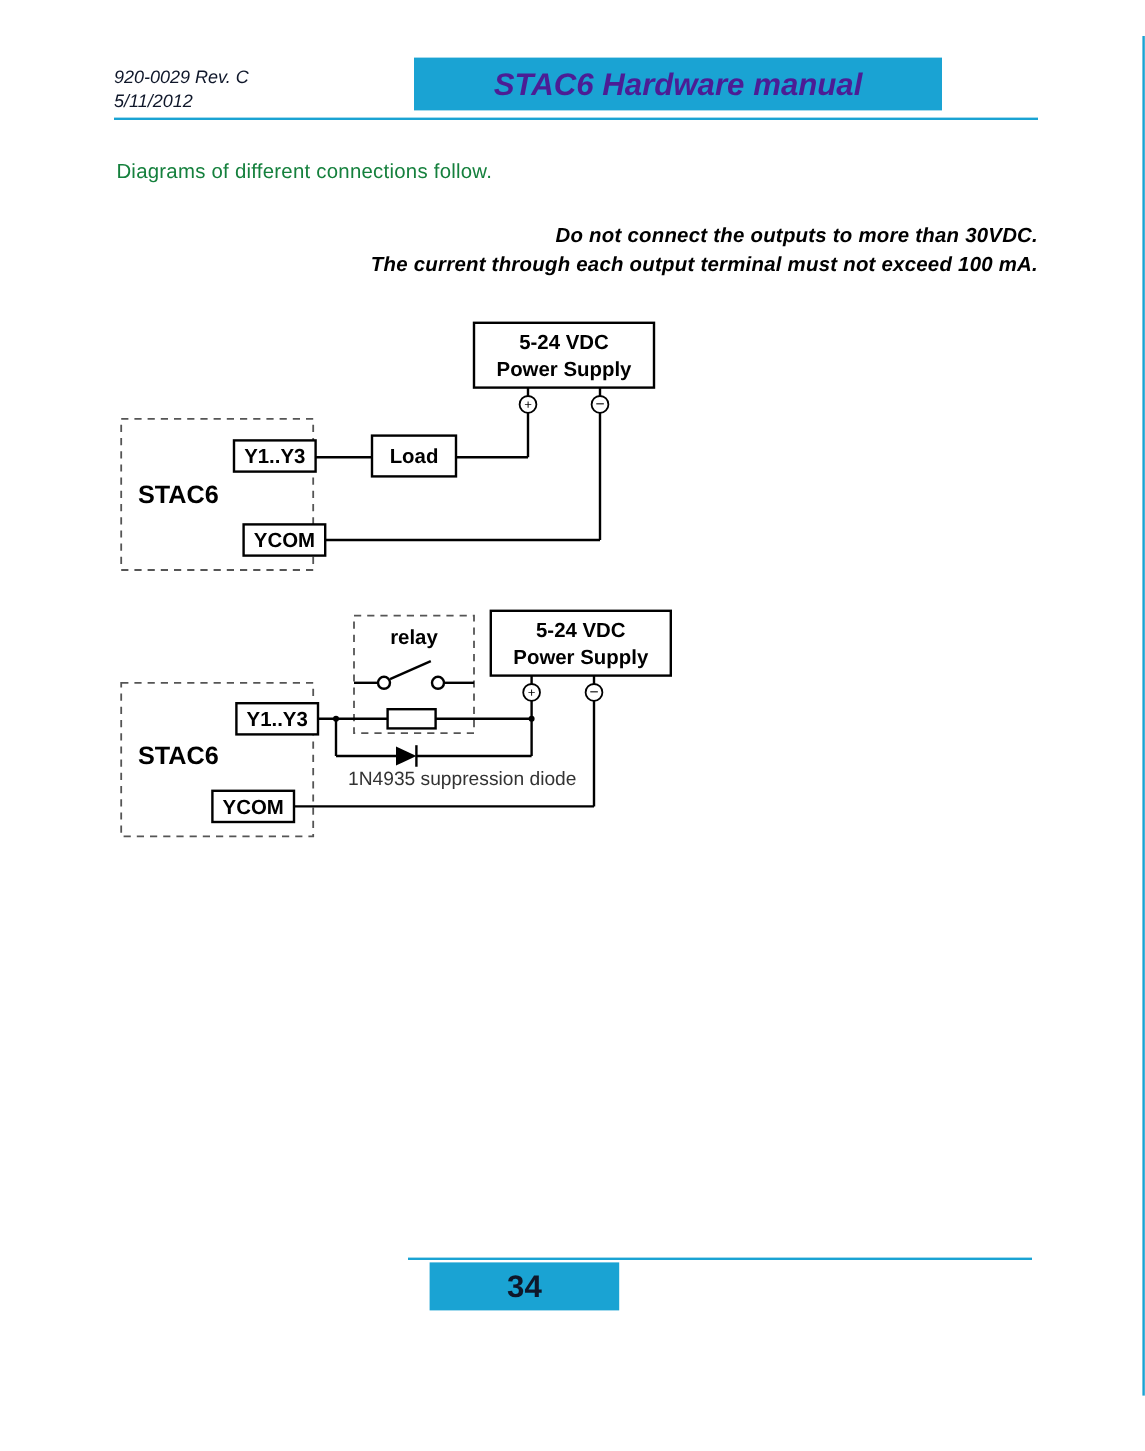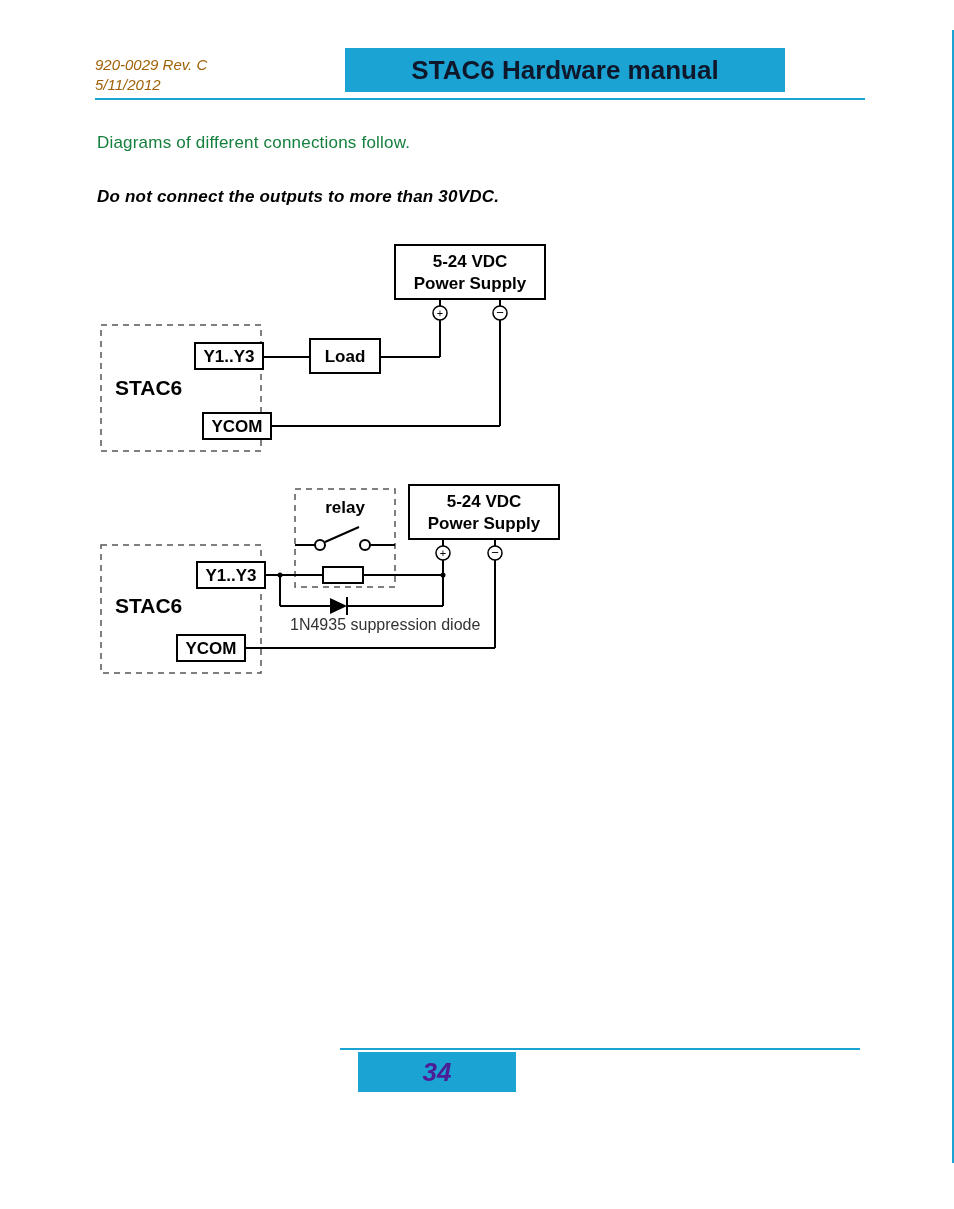--- a/index.html
+++ b/index.html
@@ -24,39 +24,40 @@
       position: relative;
       height: 65px;
       margin-bottom: 3px;
     }
     .doc-info {
       position: absolute;
       left: 0;
       top: 25px;
       font-style: italic;
       font-size: 15px;
-      color: #a16207;
+      color: #0f172a;
       line-height: 1.3;
     }
     .title-bar {
       position: absolute;
       left: 250px;
       top: 18px;
       width: 440px;
       height: 44px;
       background: #1aa3d3;
       display: flex;
       align-items: center;
       justify-content: center;
     }
     .title-bar-text {
-      color: #0f172a;
+      color: #4c1d95;
       font-weight: bold;
       font-size: 26px;
       font-family: Arial, Helvetica, sans-serif;
+      font-style: italic;
     }
     .top-rule {
       border: none;
       border-top: 2px solid #1aa3d3;
       margin: 0 0 33px 0;
     }
     .body-text {
       font-size: 17px;
       color: #15803d;
       margin-left: 2px;
@@ -65,20 +66,21 @@
     }
     .warning {
       font-weight: bold;
       font-style: italic;
       font-size: 17px;
       line-height: 1.4;
       margin-top: 32px;
       margin-left: 2px;
       font-family: "Arial Narrow", Arial, sans-serif;
       letter-spacing: 0.2px;
+      text-align: right;
     }
     .diagram-wrap {
       margin-top: 28px;
     }
     svg {
       display: block;
     }
     .footer-area {
       position: absolute;
       left: 0;
@@ -95,24 +97,23 @@
       margin-top: 2px;
       margin-left: 358px;
       width: 158px;
       height: 40px;
       background: #1aa3d3;
       display: flex;
       align-items: center;
       justify-content: center;
     }
     .page-num {
-      color: #4c1d95;
+      color: #0f172a;
       font-weight: bold;
       font-size: 26px;
-      font-style: italic;
     }
     .right-rule {
       position: absolute;
       right: 0;
       top: 30px;
       height: 1133px;
       width: 0;
       border-right: 2px solid #1aa3d3;
     }
   </style>
@@ -132,20 +133,21 @@
       <span class="title-bar-text">STAC6 Hardware manual</span>
     </div>
   </div>
 
   <hr class="top-rule">
 
   <div class="body-text">Diagrams of different connections  follow.</div>
 
   <div class="warning">
     <div>Do not connect the outputs to more than 30VDC.</div>
+    <div>The current through each output terminal must not exceed 100 mA.</div>
   </div>
 
   <div class="diagram-wrap">
     <svg width="560" height="480">
 
       <g transform="translate(0,8)">
 
         <rect x="300" y="0" width="150" height="54" fill="none" stroke="#000" stroke-width="2"></rect>
         <text x="375" y="22" text-anchor="middle" font-family="Arial" font-weight="bold" font-size="17" fill="#000">5-24 VDC</text>
         <text x="375" y="44" text-anchor="middle" font-family="Arial" font-weight="bold" font-size="17" fill="#000">Power Supply</text>

